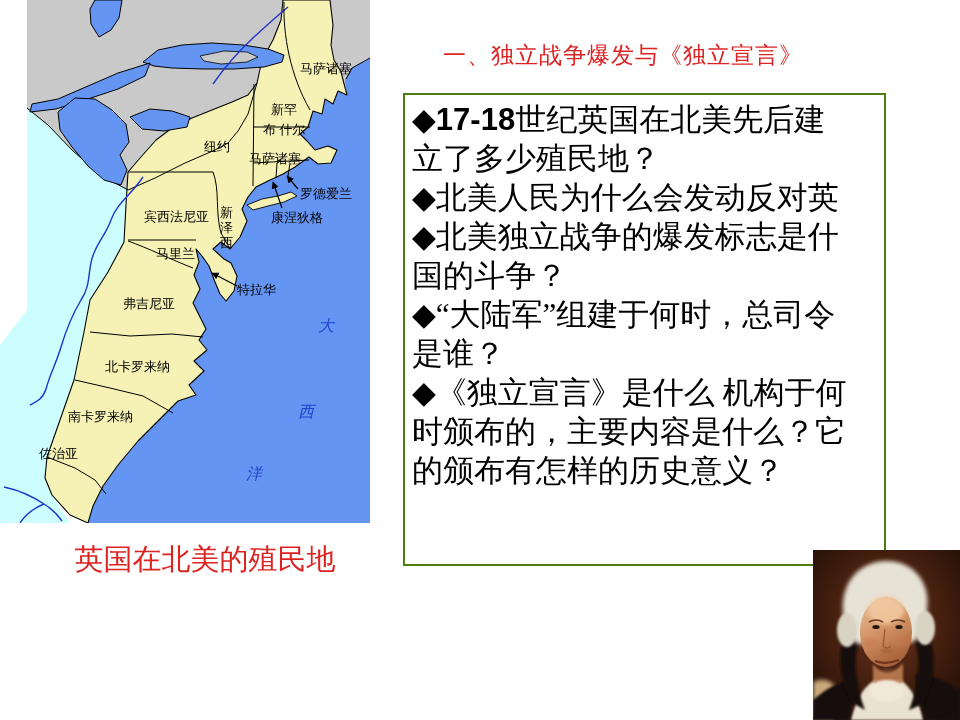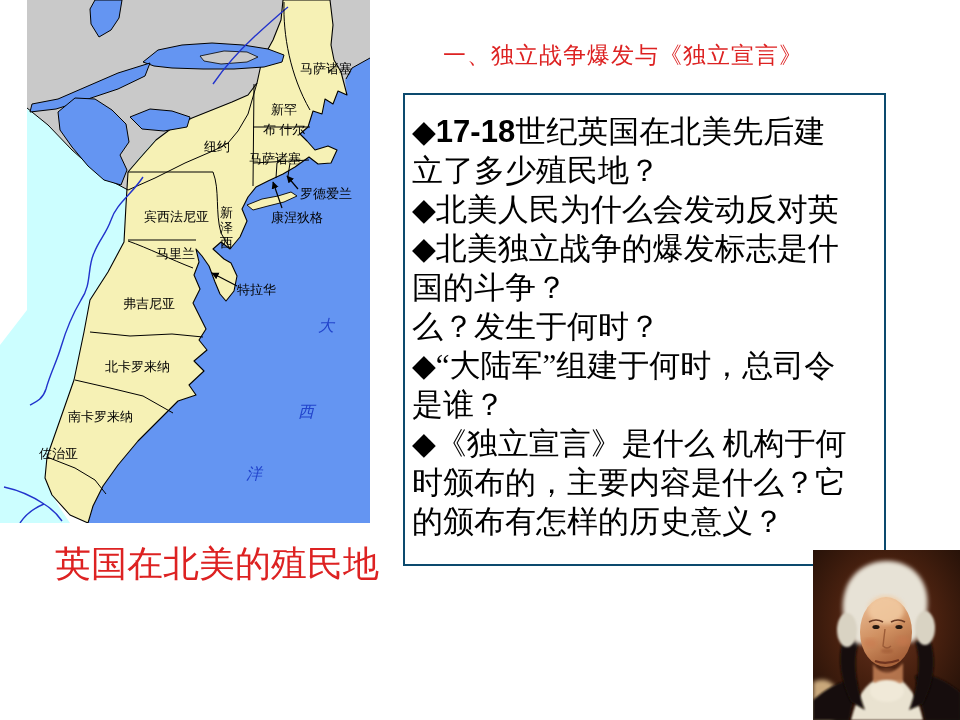--- a/index.html
+++ b/index.html
@@ -3,26 +3,26 @@
 <meta charset="utf-8">
 <style>
   html,body{margin:0;padding:0;background:#888;}
   .slide{position:relative;width:960px;height:720px;background:#fff;overflow:hidden;
          font-family:"Liberation Serif","DejaVu Serif",serif;}
   
   .slide-title{position:absolute;left:403px;top:40px;width:440px;text-align:center;
     font-size:23px;letter-spacing:1px;color:var(--accent-red,#dd2222);white-space:nowrap;}
   
   .qa-box{position:absolute;left:403px;top:93px;width:483px;height:473px;
-    border:2px solid #0c4a6e;box-sizing:border-box;background:#fff;padding:17px 7px;overflow:hidden;}
+    border:2px solid #4d7c0f;box-sizing:border-box;background:#fff;padding:5px 7px;overflow:hidden;}
   .qa-line{font-size:31px;line-height:39px;color:#000;white-space:nowrap;}
   .qa-line .num-bold{font-family:"Liberation Sans","DejaVu Sans",sans-serif;font-weight:bold;}
   
   .map-caption{position:absolute;left:55px;top:540px;width:300px;text-align:center;
-    font-size:36px;color:var(--accent-red,#dd2222);white-space:nowrap;}
+    font-size:29px;color:var(--accent-red,#dd2222);white-space:nowrap;}
   
   .map-wrap{position:absolute;left:0;top:0;width:370px;height:371px;}
   .map-label{font-size:13px;fill:#000;font-family:"Liberation Serif","DejaVu Serif",serif;}
   .ocean-label{font-size:16px;font-style:italic;fill:var(--ocean-text-blue,#2244cc);
     font-family:"Liberation Serif","DejaVu Serif",serif;}
   
   .portrait-wrap{position:absolute;left:813px;top:550px;width:147px;height:170px;}
 </style>
 </head>
 <body>
@@ -129,21 +129,20 @@
 
   <div class="slide-title">一、独立战争爆发与《独立宣言》</div>
 
   <div class="qa-box">
     <div id="qa-lines">
         <div class="qa-line"><span>◆</span><span class="num-bold">17-18</span><span>世纪英国在北美先后建</span></div>
         <div class="qa-line"><span>立了多少殖民地？</span></div>
         <div class="qa-line"><span>◆北美人民为什么会发动反对英</span></div>
         <div class="qa-line"><span>◆北美独立战争的爆发标志是什</span></div>
         <div class="qa-line"><span>国的斗争？</span></div>
-        <div class="qa-line"><span>么？发生于何时？</span></div>
         <div class="qa-line"><span>◆“大陆军”组建于何时，总司令</span></div>
         <div class="qa-line"><span>是谁？</span></div>
         <div class="qa-line"><span>◆《独立宣言》是什么 机构于何</span></div>
         <div class="qa-line"><span>时颁布的，主要内容是什么？它</span></div>
         <div class="qa-line"><span>的颁布有怎样的历史意义？</span></div>
       </div>
   </div>
 
   <div class="map-caption">英国在北美的殖民地</div>
 

